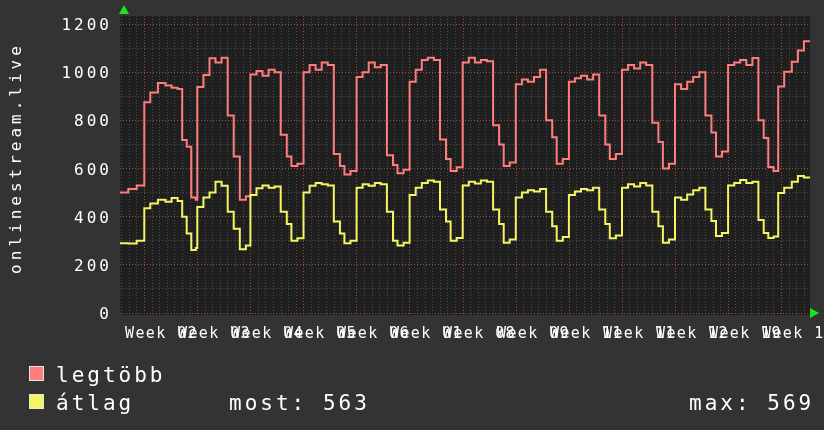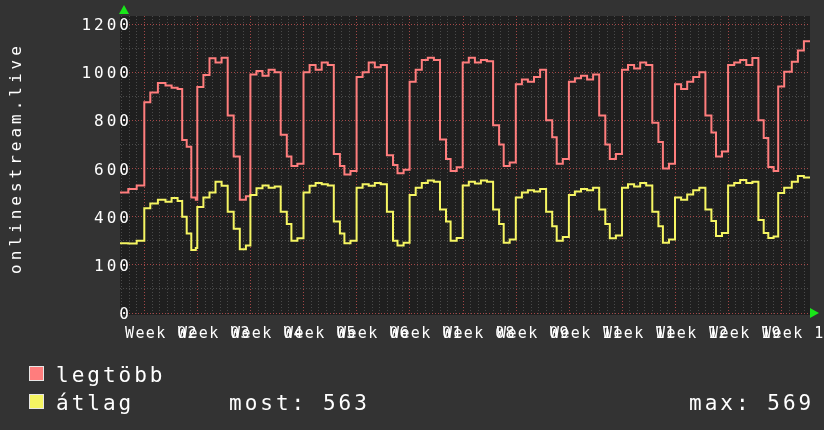--- a/index.html
+++ b/index.html
@@ -10,21 +10,21 @@
   }
   .y-title{
     position:absolute;left:15px;top:158px;
     transform:translate(-50%,-50%) rotate(-90deg);
     white-space:nowrap;font-size:16px;letter-spacing:4px;
   }
   .plot{position:absolute;left:120px;top:16px;width:690px;height:299px;background:#1f1f1f;}
   .plot svg{display:block;}
   .ytick{
     position:absolute;left:0;width:112px;text-align:right;
-    font-size:16px;letter-spacing:3px;white-space:pre;padding-left:20px;
+    font-size:16px;letter-spacing:3px;white-space:pre;
   }
   .xlabel{
     position:absolute;top:324px;font-size:15px;letter-spacing:1.4px;white-space:pre;
   }
   .arrow-up{
     position:absolute;left:119px;top:5px;width:0;height:0;
     border-left:5px solid transparent;border-right:5px solid transparent;
     border-bottom:9px solid #19e619;
   }
   .arrow-right{
@@ -167,21 +167,21 @@
         <path d="M0 176.6 H8.3 V173 H16.7 V169.4 H24.3 V86.3 H30.3 V76.6 H37.9 V67 H45.5 V69.4 H51.6 V71.8 H57.6 V73 H62.2 V124.1 H66.7 V130.8 H71.3 V181.4 H75.8 V183.8 H77.3 V71.1 H83.4 V59.1 H89.5 V42.2 H95.5 V46.5 H101.6 V41.7 H107.7 V99.5 H113.7 V140.5 H119.8 V183.8 H125.9 V180.2 H130.4 V58.6 H136.5 V55 H142.5 V59.8 H148.6 V53.8 H154.7 V56.2 H160.7 V118.8 H166.8 V140.5 H171.4 V150.1 H177.4 V147.7 H183.5 V56.2 H189.6 V48.9 H195.6 V53.8 H201.7 V46.5 H207.8 V48.9 H213.8 V138.1 H219.9 V150.1 H224.4 V158.5 H230.5 V154.9 H236.6 V61 H242.6 V56.2 H248.7 V46.5 H254.8 V51.3 H260.8 V48.9 H266.9 V139.3 H273 V149.1 H277.5 V157.3 H283.6 V153.7 H289.6 V65.8 H295.7 V53.8 H301.8 V44.1 H307.8 V41.7 H313.9 V44.1 H320 V123.6 H326 V142.9 H330.6 V154.9 H336.7 V151.3 H342.7 V46.5 H348.8 V41.7 H354.9 V46.5 H360.9 V44.1 H367 V45.3 H373.1 V109.2 H379.1 V128.4 H383.7 V150.1 H389.7 V146.5 H395.8 V68.2 H401.9 V63.4 H407.9 V65.8 H414 V61 H420.1 V53.8 H426.1 V104.3 H432.2 V121.2 H436.7 V147.7 H442.8 V142.9 H448.9 V65.8 H454.9 V62.2 H461 V59.8 H467.1 V63.4 H473.1 V58.6 H479.2 V99.5 H485.3 V128.4 H489.8 V142.9 H495.9 V138.1 H502 V53.8 H508 V48.9 H514.1 V52.6 H520.2 V46.5 H526.2 V48.9 H532.3 V106.7 H538.4 V126 H542.9 V152.5 H549 V147.7 H555 V68.2 H561.1 V73 H567.2 V65.8 H573.2 V61 H579.3 V56.2 H585.4 V99.5 H591.4 V116.4 H596 V140.5 H602 V135.6 H608.1 V48.9 H614.2 V46.5 H620.2 V44.1 H626.3 V48.9 H632.4 V42 H638.4 V104.3 H643.7 V121.9 H648.3 V151.1 H653.6 V154.9 H658.2 V70.6 H664.2 V55.7 H671.8 V45.8 H677.9 V34.5 H683.9 V25.3 H690" fill="none" stroke="#ff7d7d" stroke-width="2"></path>
         <path d="M0 227.2 H8.3 V227.6 H16.7 V224.8 H24.3 V192.2 H30.3 V187.4 H37.9 V183.8 H45.5 V185.7 H51.6 V181.9 H57.6 V185 H62.2 V200.7 H66.7 V217.5 H71.3 V233.9 H75.8 V232 H77.3 V191 H83.4 V181.4 H89.5 V176.6 H95.5 V165.7 H101.6 V169.8 H107.7 V195.8 H113.7 V212.7 H119.8 V233.2 H125.9 V229.6 H130.4 V179 H136.5 V172.2 H142.5 V169.4 H148.6 V171.8 H154.7 V170.6 H160.7 V195.8 H166.8 V207.9 H171.4 V224.8 H177.4 V222.3 H183.5 V176.6 H189.6 V169.8 H195.6 V166.9 H201.7 V168.2 H207.8 V169.4 H213.8 V205.5 H219.9 V217.5 H224.4 V227.2 H230.5 V224.8 H236.6 V171.8 H242.6 V168.2 H248.7 V169.8 H254.8 V166.9 H260.8 V168.2 H266.9 V195.8 H273 V224.8 H277.5 V229.6 H283.6 V226.7 H289.6 V179 H295.7 V171.8 H301.8 V166.9 H307.8 V164.5 H313.9 V165.7 H320 V193.4 H326 V205.5 H330.6 V224.8 H336.7 V221.9 H342.7 V169.4 H348.8 V165.7 H354.9 V167.4 H360.9 V164.5 H367 V165.7 H373.1 V193.4 H379.1 V207.9 H383.7 V226.7 H389.7 V223.5 H395.8 V181.4 H401.9 V176.6 H407.9 V174.2 H414 V175.4 H420.1 V173 H426.1 V195.8 H432.2 V210.3 H436.7 V224.8 H442.8 V221.1 H448.9 V179 H454.9 V175.4 H461 V173 H467.1 V174.2 H473.1 V171.8 H479.2 V193.4 H485.3 V207.9 H489.8 V222.3 H495.9 V219.5 H502 V171.8 H508 V168.2 H514.1 V170.6 H520.2 V166.9 H526.2 V169.4 H532.3 V195.8 H538.4 V210.3 H542.9 V226.7 H549 V223.5 H555 V181.4 H561.1 V183.8 H567.2 V178.5 H573.2 V174.2 H579.3 V171.8 H585.4 V193.4 H591.4 V205 H596 V219.9 H602 V217 H608.1 V169.4 H614.2 V166.9 H620.2 V164.1 H626.3 V166.9 H632.4 V165.7 H638.4 V204 H643.7 V217 H648.3 V221.9 H653.6 V220.4 H658.2 V177.1 H664.2 V171.8 H671.8 V165.7 H677.9 V160 H683.9 V161.4 H690" fill="none" stroke="#f5f562" stroke-width="2"></path>
       </svg>
   </div>
 
   <div class="ytick" style="top:15px">1200</div>
   <div class="ytick" style="top:63px">1000</div>
   <div class="ytick" style="top:111px">800</div>
   <div class="ytick" style="top:160px">600</div>
   <div class="ytick" style="top:208px">400</div>
-  <div class="ytick" style="top:256px">100</div>
+  <div class="ytick" style="top:256px">200</div>
   <div class="ytick" style="top:304px">0</div>
 
   <div class="xlabel" style="left:125px">Week 02</div>
   <div class="xlabel" style="left:178px">Week 03</div>
   <div class="xlabel" style="left:231px">Week 04</div>
   <div class="xlabel" style="left:284px">Week 05</div>
   <div class="xlabel" style="left:337px">Week 06</div>
   <div class="xlabel" style="left:390px">Week 01</div>
   <div class="xlabel" style="left:443px">Week 08</div>
   <div class="xlabel" style="left:497px">Week 09</div>

